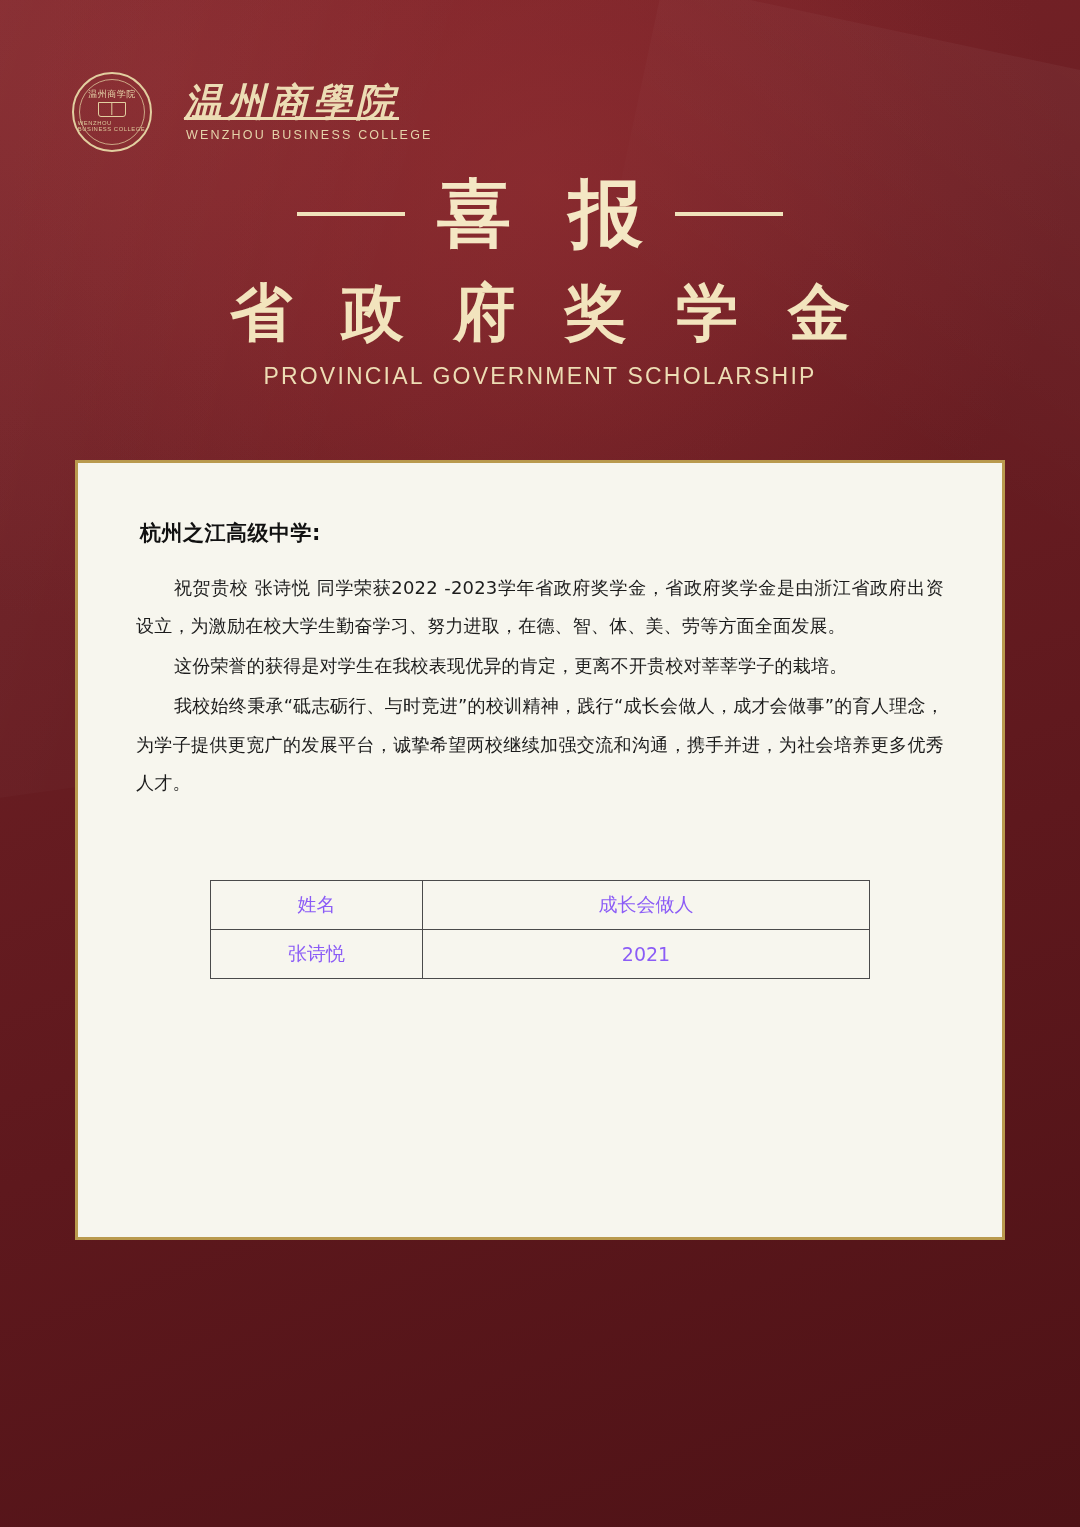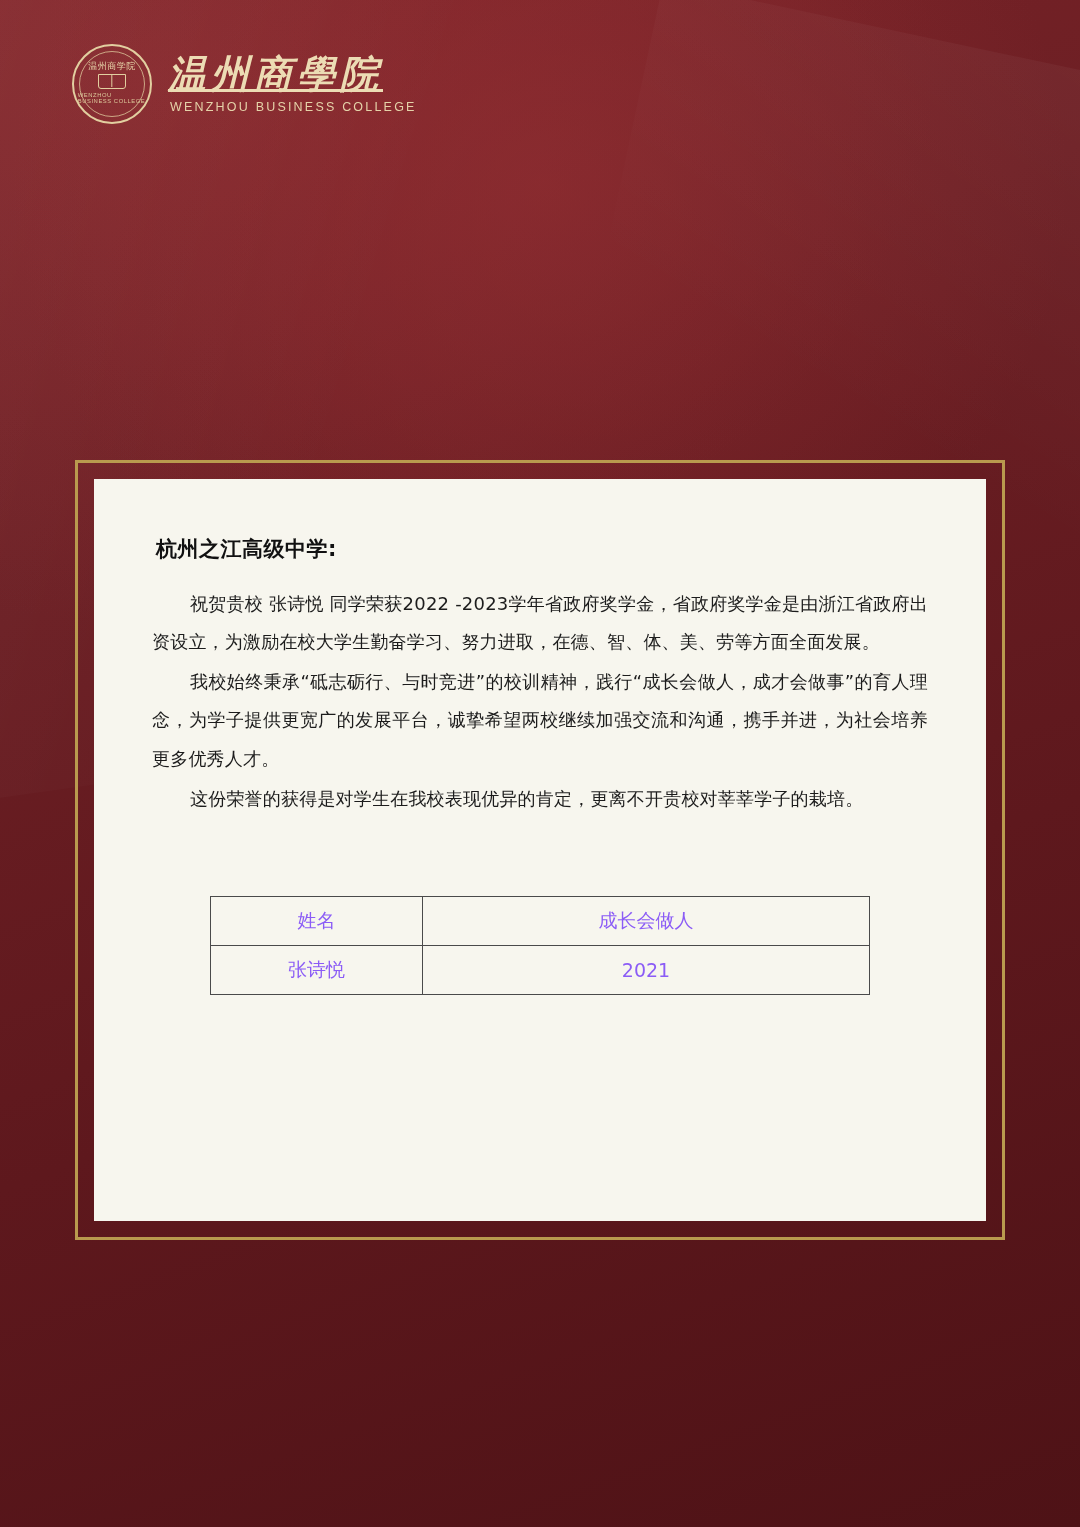--- a/index.html
+++ b/index.html
@@ -42,24 +42,24 @@
     height: 40%;
     background: linear-gradient(200deg, rgba(255,255,255,0.045) 0%, rgba(255,255,255,0) 60%);
     transform: rotate(12deg);
     pointer-events: none;
   }
 
   
   .logo-row {
     position: absolute;
     left: 72px;
-    top: 44px;
+    top: 72px;
     display: flex;
     align-items: center;
-    gap: 16px;
+    gap: 32px;
     z-index: 4;
   }
   .seal {
     width: 76px;
     height: 76px;
     border-radius: 50%;
     border: 2px solid #e2cfa0;
     position: relative;
     flex: none;
   }
@@ -178,21 +178,21 @@
 
   
   .card-frame {
     position: absolute;
     left: 75px;
     top: 460px;
     width: 930px;
     height: 780px;
     border: 3px solid #b99a4e;
     box-sizing: border-box;
-    padding: 16px;
+    padding: 0;
     z-index: 3;
   }
   .card {
     width: 100%;
     height: 100%;
     background: #f7f6ee;
     box-sizing: border-box;
     padding: 56px 58px 40px 58px;
     color: #1d1d1d;
   }
@@ -251,27 +251,36 @@
         <div class="seal-book"></div>
         <div class="seal-arc">WENZHOU BUSINESS COLLEGE</div>
       </div>
     </div>
     <div class="logo-text">
       <div class="logo-cn">温州商學院</div>
       <div class="logo-en">WENZHOU BUSINESS  COLLEGE</div>
     </div>
   </div>
 
+  <div class="headline">
+    <div class="xibao-row">
+      <span class="xibao-rule"></span>
+      <span class="xibao">喜 报</span>
+      <span class="xibao-rule"></span>
+    </div>
+    <div class="title-cn">省 政 府 奖 学 金</div>
+    <div class="title-en">PROVINCIAL GOVERNMENT SCHOLARSHIP</div>
+  </div>
 
   <div class="card-frame">
     <div class="card">
       <div class="salutation">杭州之江高级中学:</div>
       <p class="para">祝贺贵校 张诗悦  同学荣获2022 -2023学年省政府奖学金，省政府奖学金是由浙江省政府出资设立，为激励在校大学生勤奋学习、努力进取，在德、智、体、美、劳等方面全面发展。</p>
+      <p class="para">这份荣誉的获得是对学生在我校表现优异的肯定，更离不开贵校对莘莘学子的栽培。</p>
       <p class="para">我校始终秉承“砥志砺行、与时竞进”的校训精神，践行“成长会做人，成才会做事”的育人理念，为学子提供更宽广的发展平台，诚挚希望两校继续加强交流和沟通，携手并进，为社会培养更多优秀人才。</p>
-      <p class="para">这份荣誉的获得是对学生在我校表现优异的肯定，更离不开贵校对莘莘学子的栽培。</p>
 
       <div class="tbl-wrap">
         <table class="award">
           <colgroup>
               <col class="c1">
               <col class="c2">
             </colgroup>
           <thead>
             <tr>
               <th>姓名</th>

